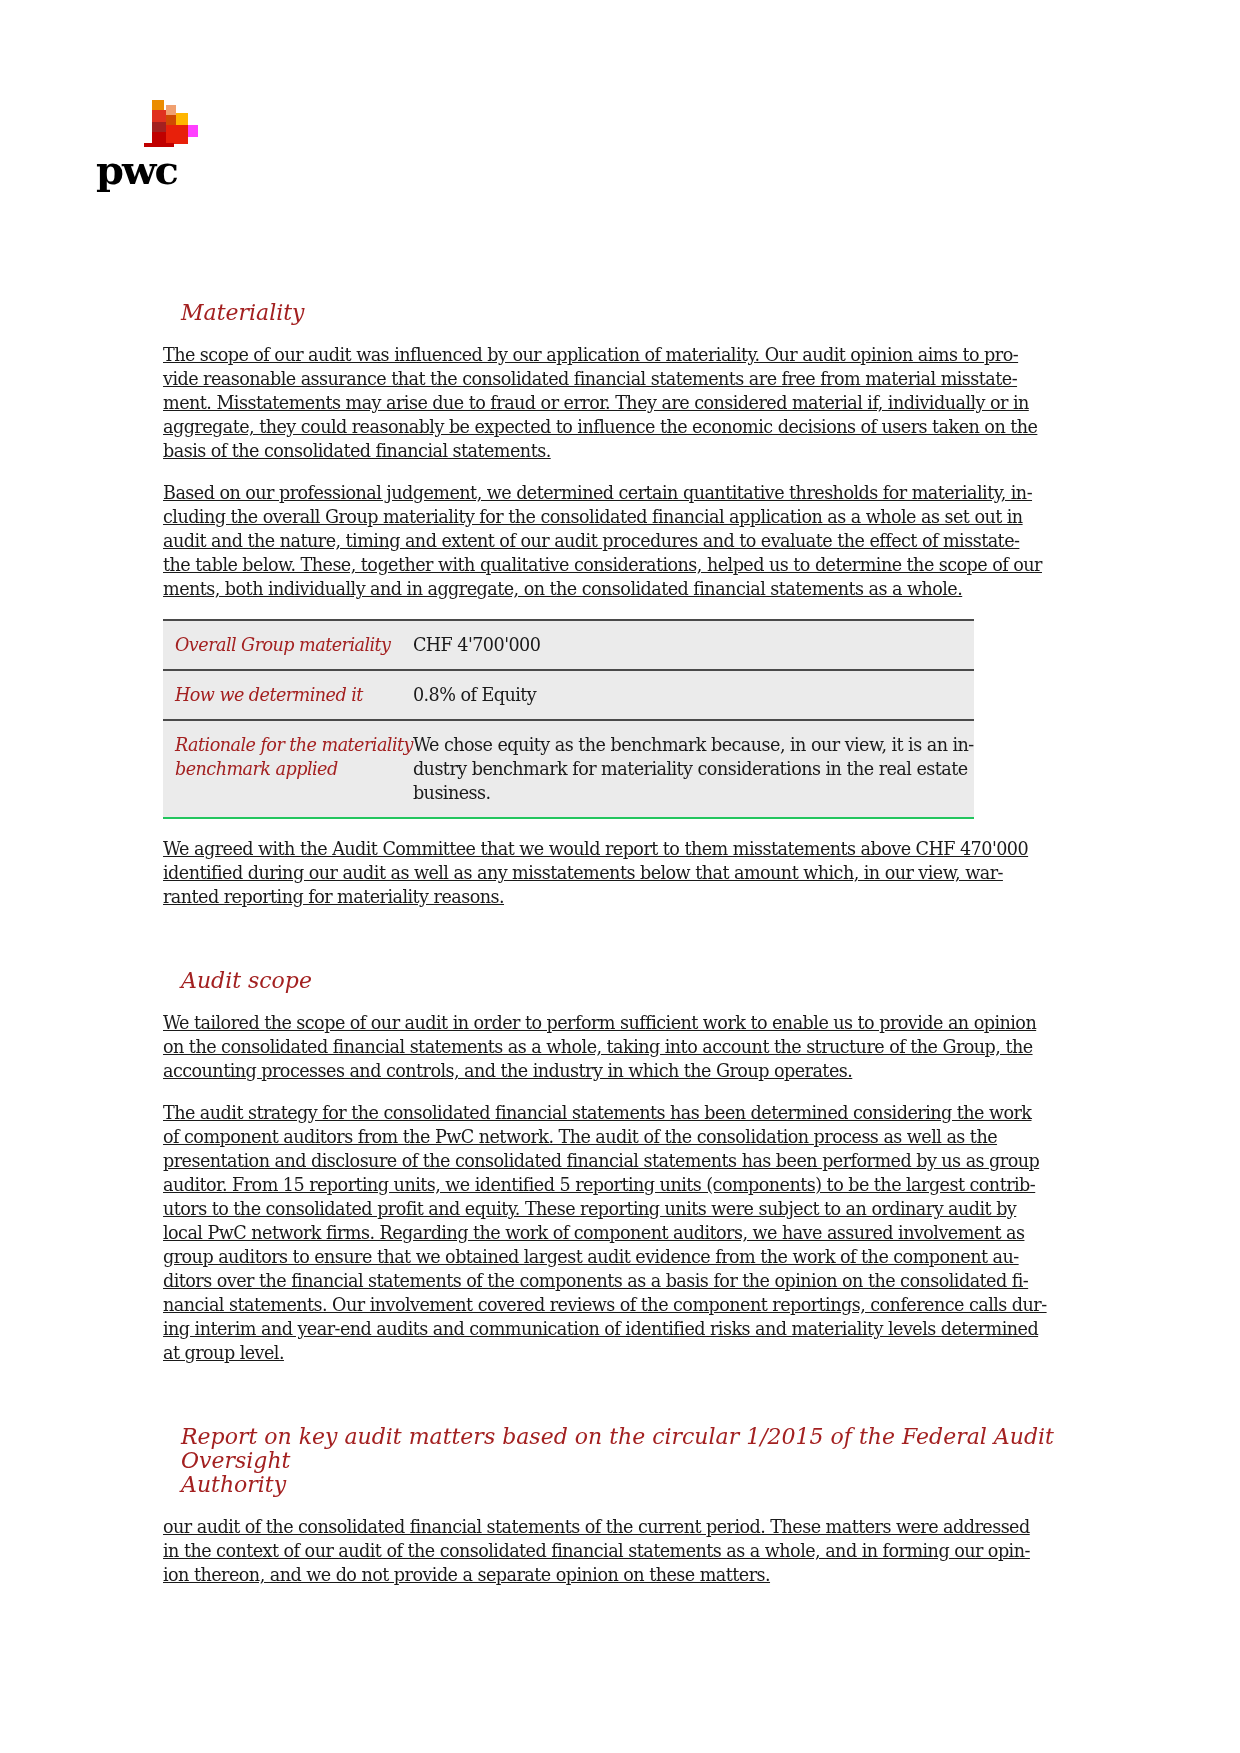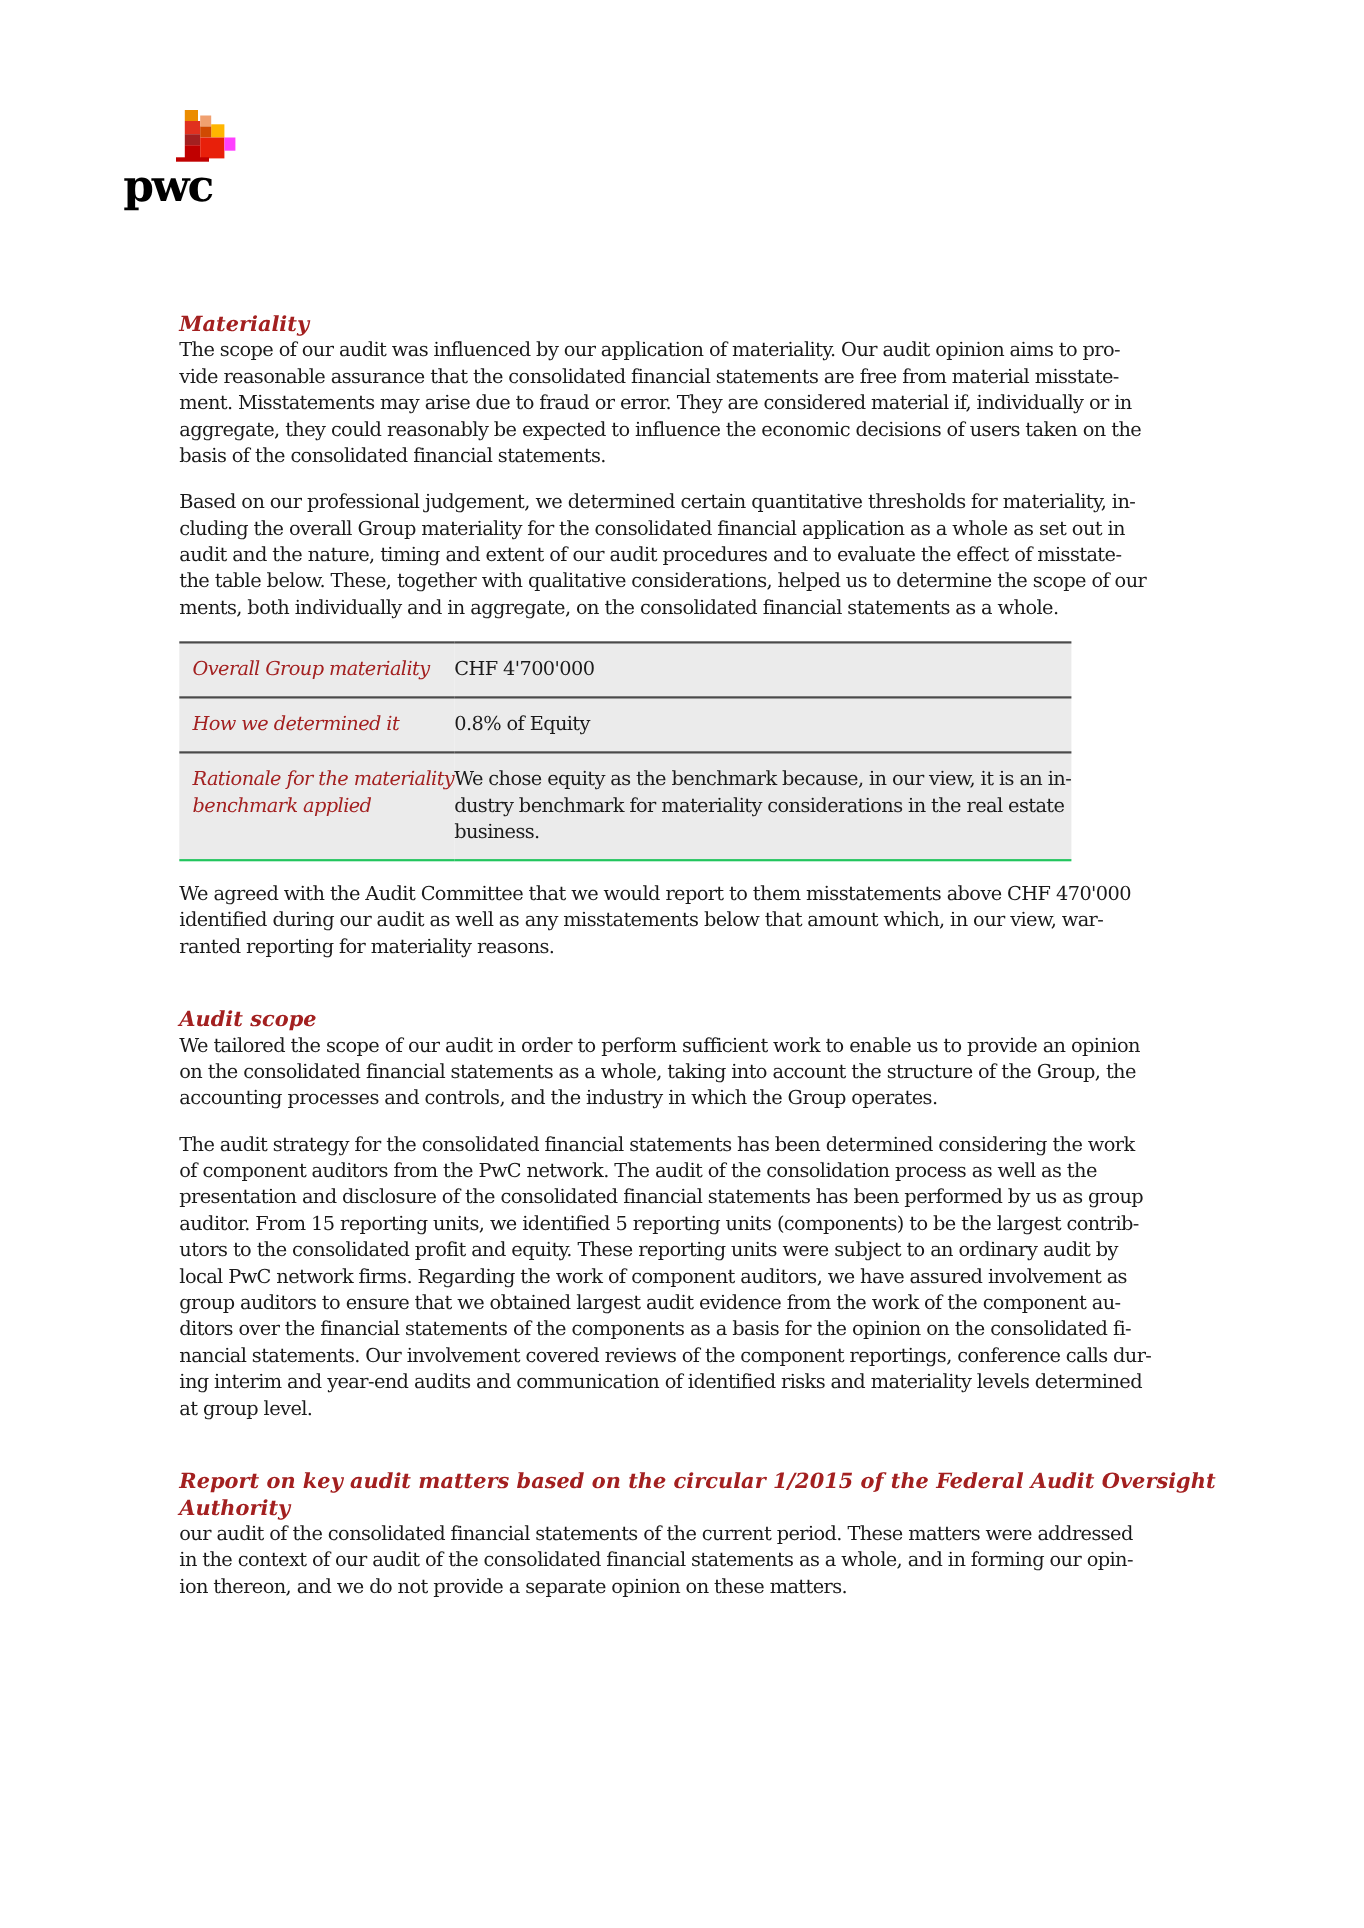--- a/index.html
+++ b/index.html
@@ -1,25 +1,25 @@
 <!DOCTYPE html>
 <html><head>
 <meta charset="utf-8">
 <style>
   html, body { margin: 0; padding: 0; background: #ffffff; }
   body { width: 1240px; height: 1753px; position: relative; overflow: hidden;
          font-family: "DejaVu Serif", "Liberation Serif", serif; color: #1a1a1a; }
-  .logo { position: absolute; left: 112px; top: 100px; width: 130px; height: 100px; }
+  .logo { position: absolute; left: 96px; top: 100px; width: 130px; height: 100px; }
   .logo .blk { position: absolute; }
   .logo .wordmark { position: absolute; left: 0; top: 50px; font-family: "DejaVu Serif", serif;
                     font-weight: bold; font-size: 40px; letter-spacing: -2px; color: #000; line-height: 1; }
   .content { position: absolute; left: 163px; top: 283px; width: 975px; }
-  .heading { color: #a32020; font-style: italic; font-weight: bold; font-size: 19px;
-             line-height: 24px; margin: 0; font-family: "DejaVu Serif", serif; }
-  .para { margin: 0; font-size: 17.6px; line-height: 24px; letter-spacing: -0.55px; }
+  .heading { color: #a32020; font-style: italic; font-weight: normal; font-size: 22px;
+             line-height: 24px; margin: 18px; font-family: "DejaVu Serif", serif; }
+  .para { margin: 0; font-size: 17.6px; line-height: 24px; letter-spacing: -0.55px; text-decoration: underline; }
   .para .ln { display: block; white-space: nowrap; }
   .gap { height: 18px; }
   .secgap { height: 42px; }
   table.mat { width: 800px; border-collapse: collapse; margin-top: 18px; margin-bottom: 18px; }
   table.mat td { background: #ebebeb; vertical-align: top; font-size: 17.6px; line-height: 24px;
                  letter-spacing: -0.55px; padding: 12px 0 12px 0; border-top: 2px solid #4a4a4a; }
   table.mat tr:last-child td { border-bottom: 2px solid #22c55e; }
   table.mat td.lab { color: #a32020; font-style: italic; width: 326px; padding-left: 12px; }
   table.mat td.val { color: #1a1a1a; }
   table.mat td .ln { display: block; white-space: nowrap; }

